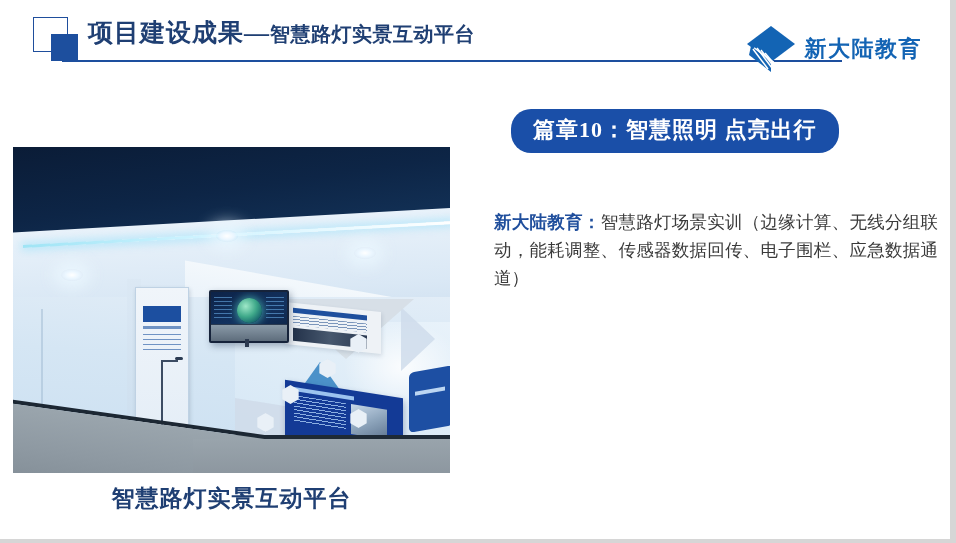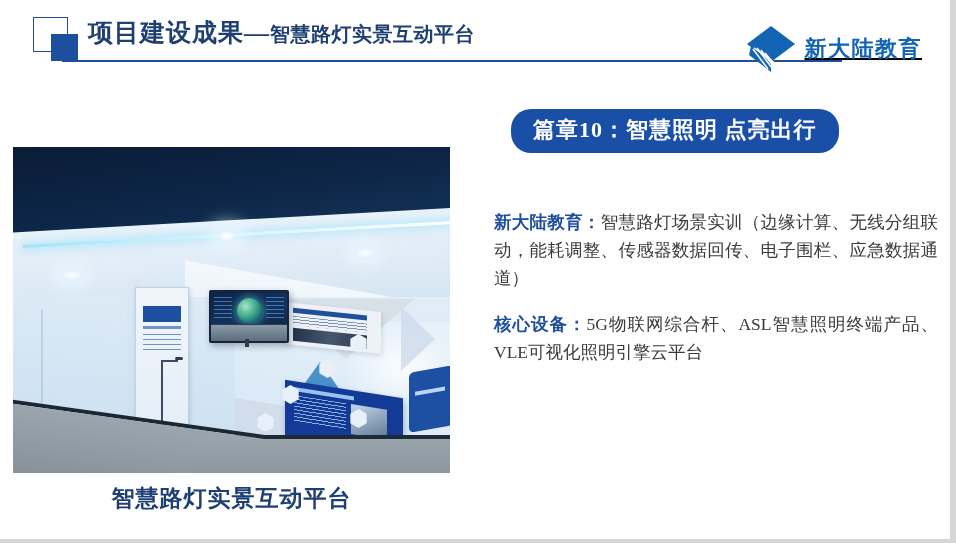--- a/index.html
+++ b/index.html
@@ -74,21 +74,21 @@
   
   .logo {
     position: absolute;
     right: 28px;
     top: 24px;
     display: flex;
     align-items: center;
     gap: 8px;
   }
   .logo-mark { width: 52px; height: 50px; display:block; }
-  .logo-text { display: flex; flex-direction: row; line-height: 1; text-decoration: underline; }
+  .logo-text { display: flex; flex-direction: row; line-height: 1; }
   .logo-cn {
     font-size: 22px;
     font-weight: 700;
     color: #1364b4;
     letter-spacing: 1.5px;
     font-family: "Liberation Sans", sans-serif;
   }
   .logo-en {
     font-size: 19px;
     font-weight: 700;
@@ -558,18 +558,15 @@
   </div>
 
   <div class="caption">智慧路灯实景互动平台</div>
 
   <div class="banner">篇章10：智慧照明 点亮出行</div>
 
   <div class="body-col">
     <p class="para">
       <span class="lead">新大陆教育：</span><span>智慧路灯场景实训（边缘计算、无线分组联动，能耗调整、传感器数据回传、电子围栏、应急数据通道）</span>
     </p>
-    <p class="para">
-      <span class="lead">核心设备：</span><span>5G物联网综合杆、ASL智慧照明终端产品、VLE可视化照明引擎云平台</span>
-    </p>
   </div>
 
 </div>
 
 </body></html>

